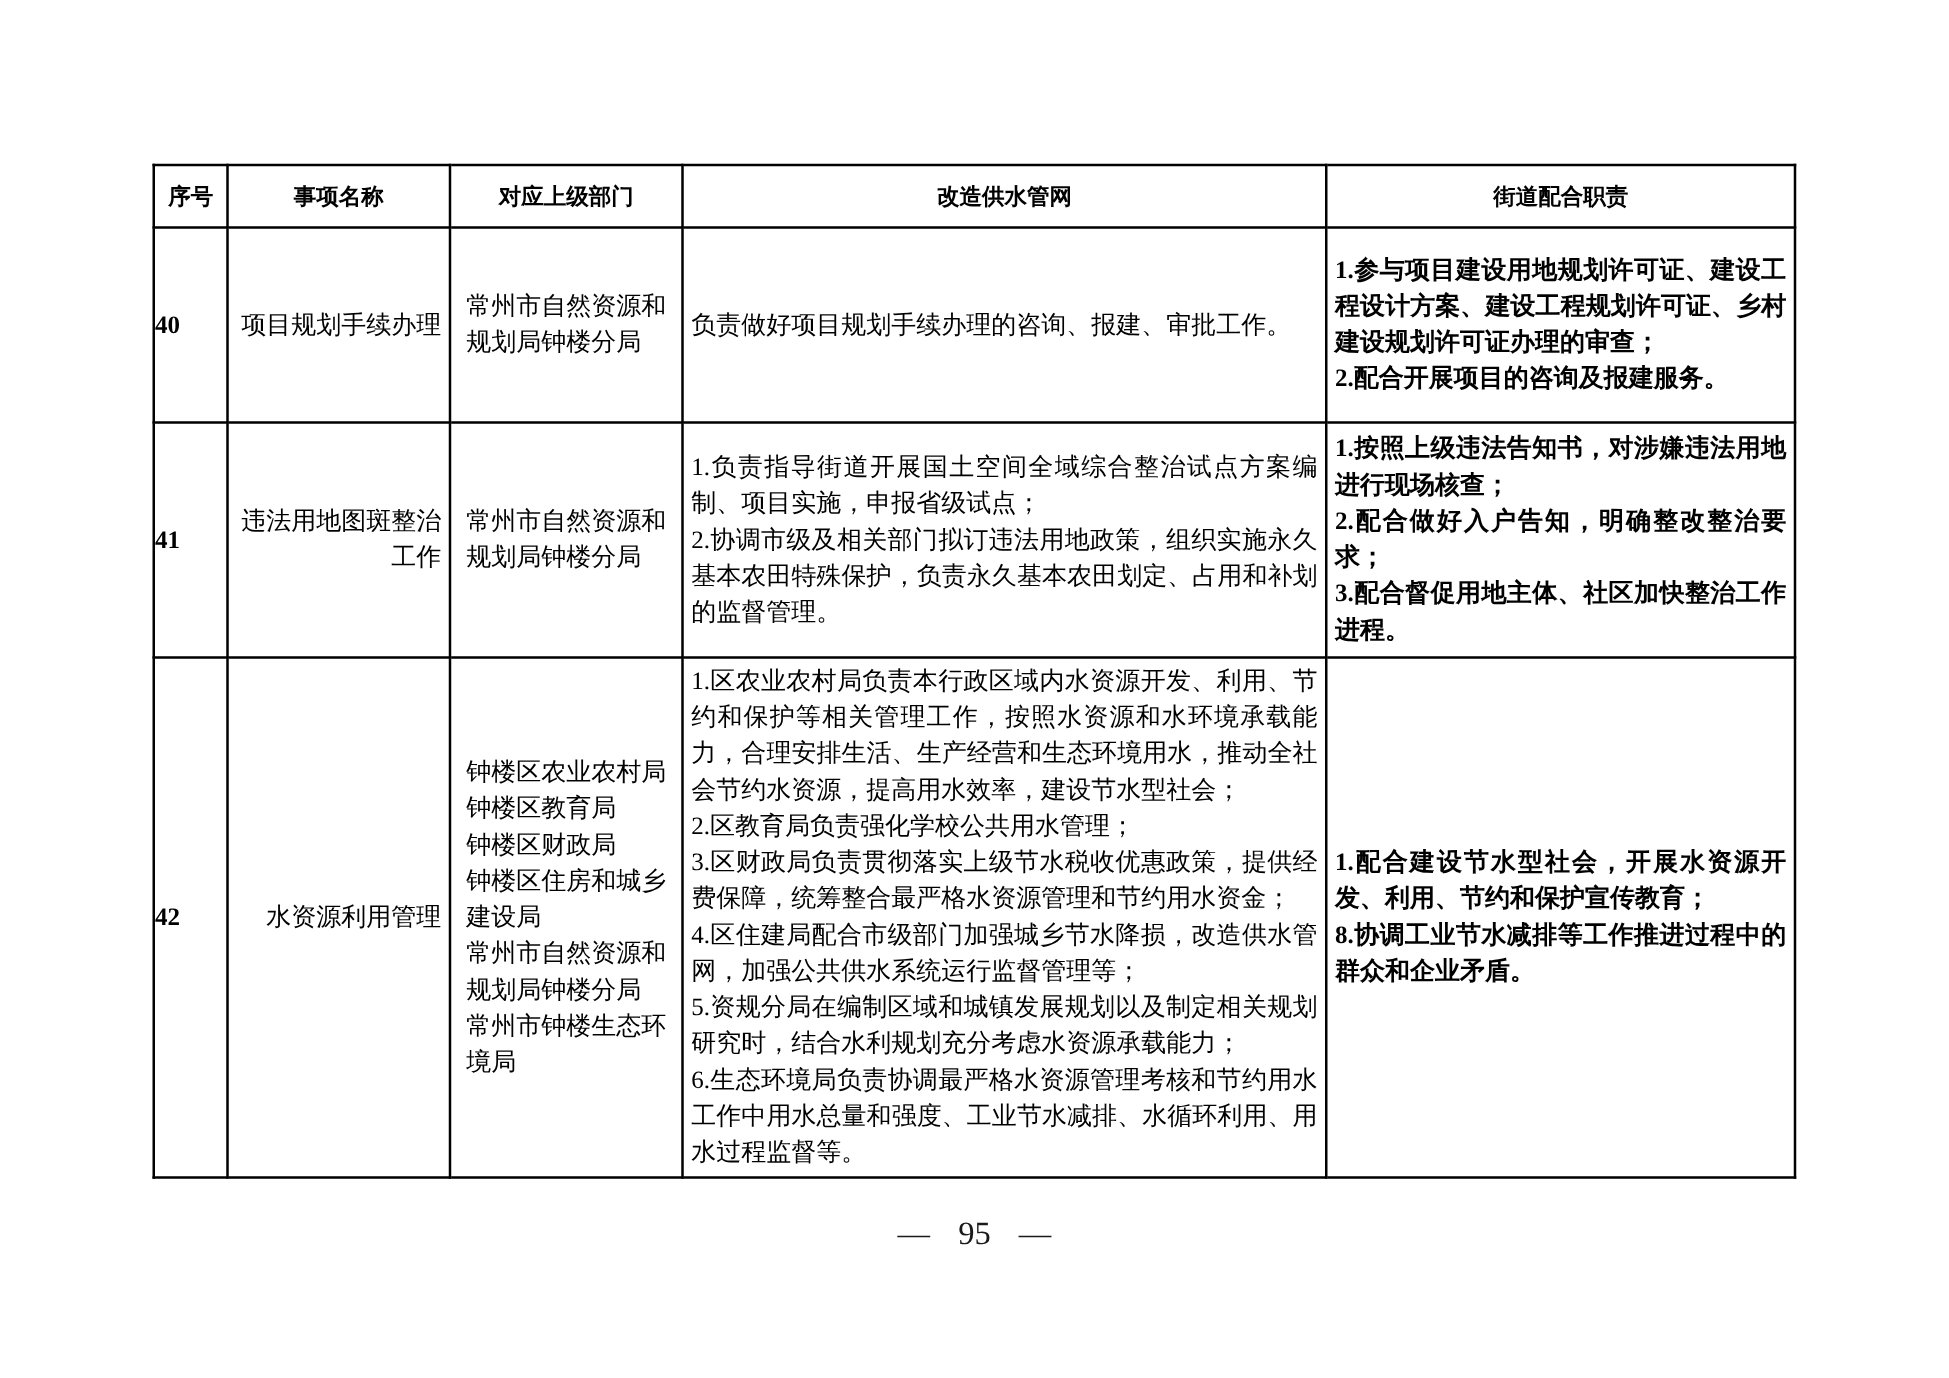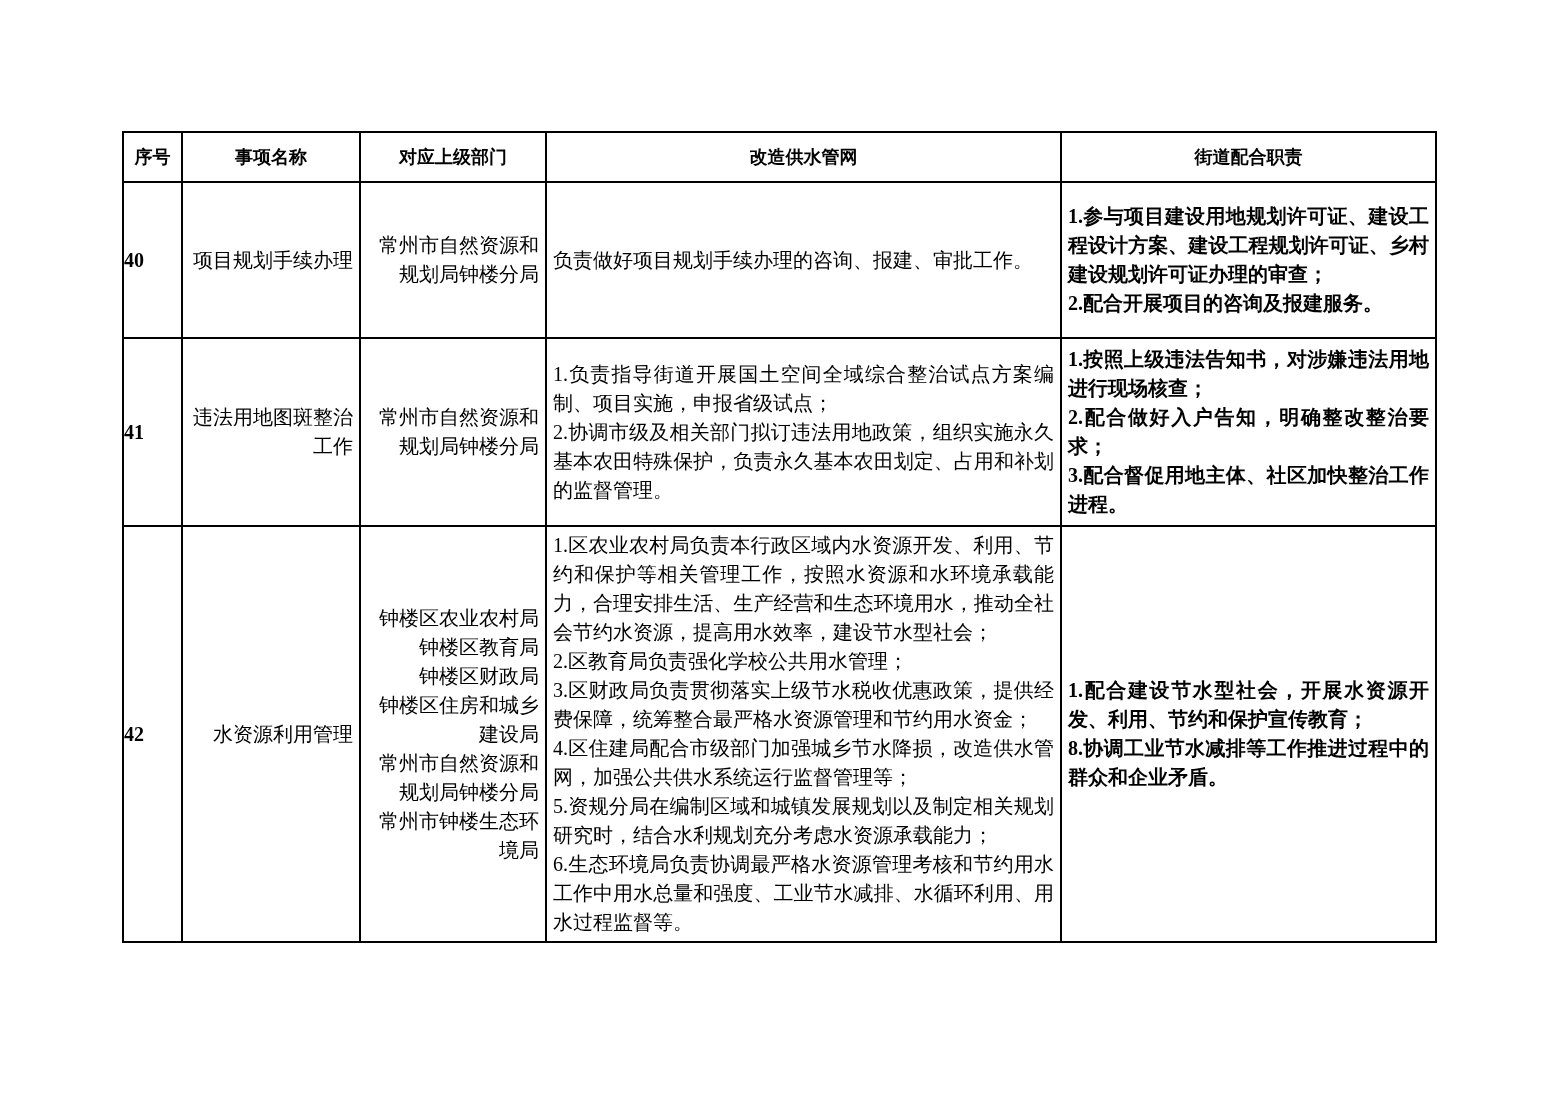--- a/index.html
+++ b/index.html
@@ -41,21 +41,21 @@
     font-size: 20px;
     line-height: 29px;
     vertical-align: middle;
     padding: 4px 6px;
   }
   tr.row-h156 { height: 156px; }
   tr.row-h188 { height: 188px; }
   tr.row-h413 { height: 413px; }
   td.c-idx  { text-align: left; padding: 0; font-weight: bold; }
   td.c-name { text-align: right; }
-  td.c-dept { text-align: right; white-space: pre-line; padding-left: 12px; }
+  td.c-dept { text-align: left; white-space: pre-line; padding-left: 12px; }
   td.c-sup  { text-align: justify; white-space: pre-line; }
   td.c-str  { text-align: justify; white-space: pre-line; font-weight: bold; }
   .page-footer {
     position: absolute;
     top: 972px;
     left: 0;
     width: 100%;
     text-align: center;
     font-size: 26px;
     word-spacing: 16px;
@@ -117,14 +117,15 @@
 3.区财政局负责贯彻落实上级节水税收优惠政策，提供经费保障，统筹整合最严格水资源管理和节约用水资金；
 4.区住建局配合市级部门加强城乡节水降损，改造供水管网，加强公共供水系统运行监督管理等；
 5.资规分局在编制区域和城镇发展规划以及制定相关规划研究时，结合水利规划充分考虑水资源承载能力；
 6.生态环境局负责协调最严格水资源管理考核和节约用水工作中用水总量和强度、工业节水减排、水循环利用、用水过程监督等。</td>
         <td class="c-str">1.配合建设节水型社会，开展水资源开发、利用、节约和保护宣传教育；
 8.协调工业节水减排等工作推进过程中的群众和企业矛盾。</td>
       </tr>
     </tbody>
   </table>
 
+  <div class="page-footer">— 95 —</div>
 
 </div>
 
 </body></html>

